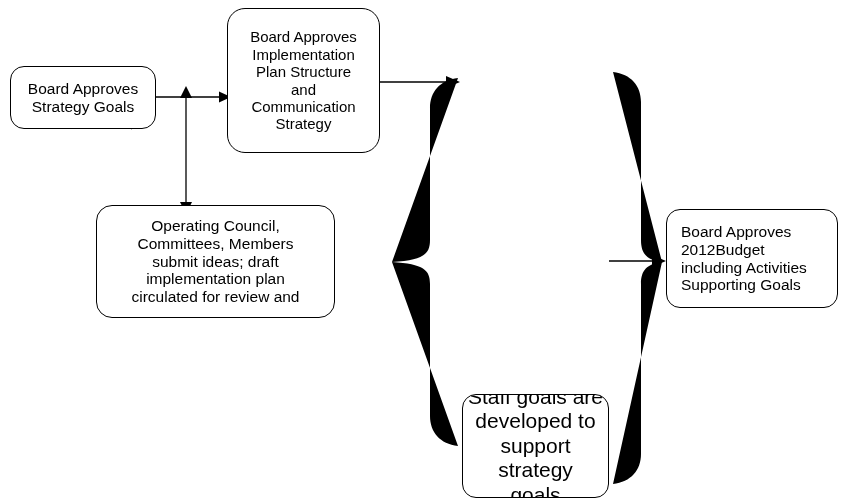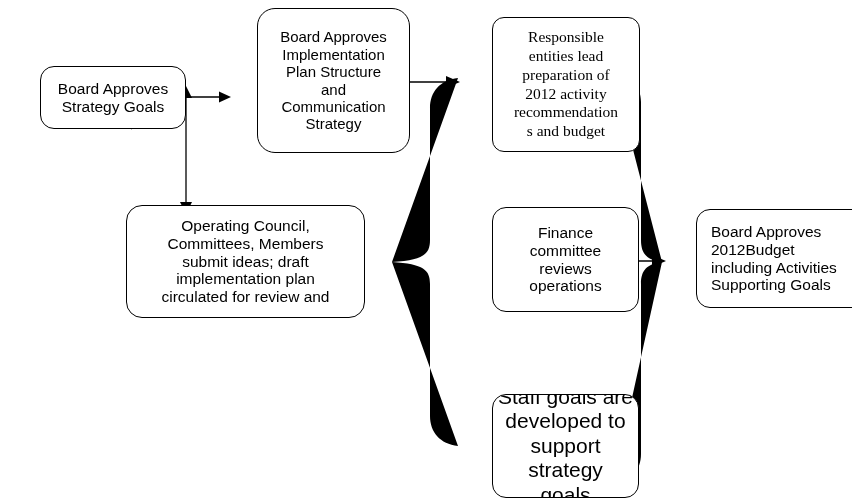--- a/index.html
+++ b/index.html
@@ -22,21 +22,20 @@
     position: absolute;
     box-sizing: border-box;
     border: 1.3px solid #000000;
     border-radius: 14px;
     background: #ffffff;
     display: flex;
     align-items: center;
     justify-content: center;
     overflow: hidden;
     z-index: 3;
-    margin-left: 30px;
   }
   .node .txt {
     display: block;
     width: 100%;
     text-align: center;
     line-height: 1.16;
     color: #000000;
     white-space: pre-line;
   }
   
@@ -142,43 +141,29 @@
 
   <div class="node n-impl-plan">
     <span class="txt">Board Approves
 Implementation
 Plan Structure
 and
 Communication
 Strategy</span>
   </div>
 
-  <div class="node n-responsible">
-    <span class="txt">Responsible
-entities lead
-preparation of
-2012 activity
-recommendation
-s and budget</span>
-  </div>
 
   <div class="node n-operating-council">
     <span class="txt">Operating Council,
 Committees, Members
 submit ideas; draft
 implementation plan
 circulated for review and</span>
   </div>
 
-  <div class="node n-finance">
-    <span class="txt">Finance
-committee
-reviews
-operations</span>
-  </div>
 
   <div class="node n-staff-goals">
     <span class="txt">Staff goals are
 developed to
 support strategy
 goals</span>
   </div>
 
   <div class="node n-board-budget">
     <span class="txt">Board Approves

